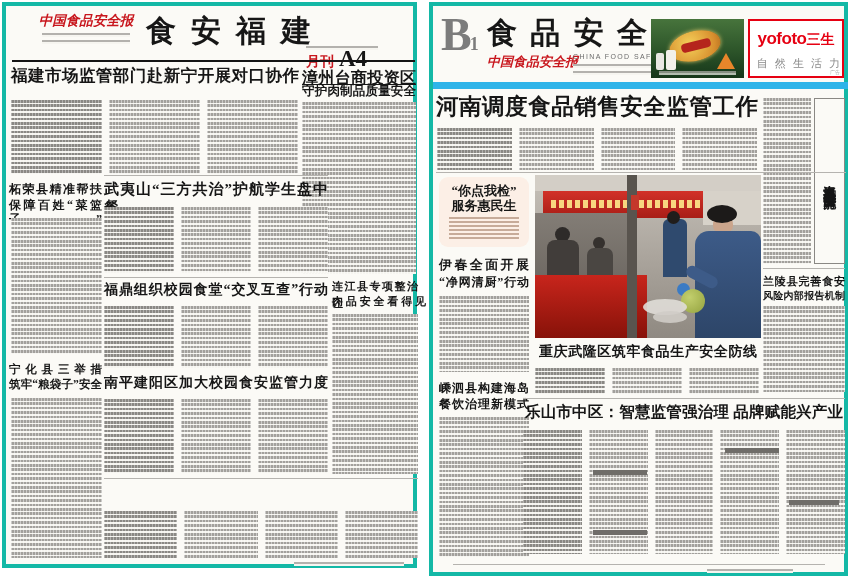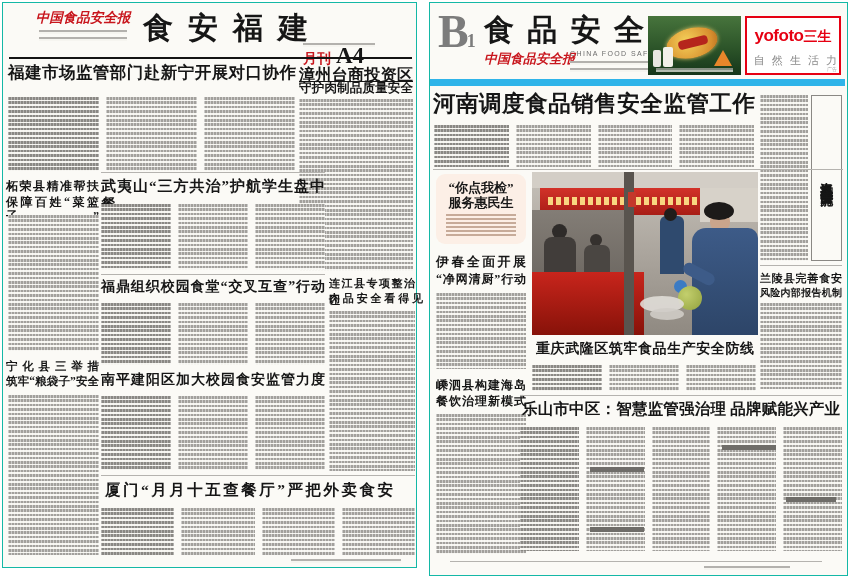--- a/index.html
+++ b/index.html
@@ -1,18 +1,18 @@
 <!DOCTYPE html>
 <html><head>
 <meta charset="utf-8">
 <style>
   html,body{margin:0;padding:0;background:#ffffff;}
   .canvas{position:relative;width:850px;height:578px;background:#ffffff;overflow:hidden;
           font-family:"Liberation Sans","DejaVu Sans",sans-serif;}
-  .page{position:absolute;background:#fbfaf6;border:1px solid #14b8a6;box-sizing:border-box;}
+  .page{position:absolute;background:#fbfaf6;border:4px solid #14b8a6;box-sizing:border-box;}
   .abs{position:absolute;box-sizing:border-box;}
   
   .hl{font-family:"Liberation Serif","DejaVu Serif",serif;font-weight:900;color:#161616;
       line-height:1.18;white-space:nowrap;}
   .jh{white-space:normal;text-align:justify;text-align-last:justify;text-justify:inter-character;}
   
   .tx{background-image:
         repeating-linear-gradient(90deg, rgba(255,255,255,.45) 0 1px, transparent 1px 3px),
         repeating-linear-gradient(180deg, #a2a09c 0 2.6px, #f6f5f0 2.6px 4.4px);}
   .txd{background-image:
@@ -94,21 +94,20 @@
     <div class="abs hl jh" style="left:98px;top:369px;width:224px;font-size:14px;">南平建阳区加大校园食安监管力度</div>
     <div class="abs" style="left:98px;top:393px;width:224px;height:74px;">
       <div class="cols">
           <div class="col txd"></div>
           <div class="col tx"></div>
           <div class="col tx"></div>
         </div>
     </div>
 
     <div class="abs rule-l" style="left:98px;top:472px;width:314px;height:1px;"></div>
-    <div class="abs hl jh" style="left:102px;top:478px;width:288px;font-size:15.5px;">厦门“月月十五查餐厅”严把外卖食安</div>
     <div class="abs" style="left:98px;top:505px;width:314px;height:47px;">
       <div class="cols">
           <div class="col txd"></div>
           <div class="col tx"></div>
           <div class="col tx"></div>
           <div class="col tx"></div>
         </div>
     </div>
 
     <div class="abs txs" style="left:288px;top:556px;width:110px;height:4px;"></div>

